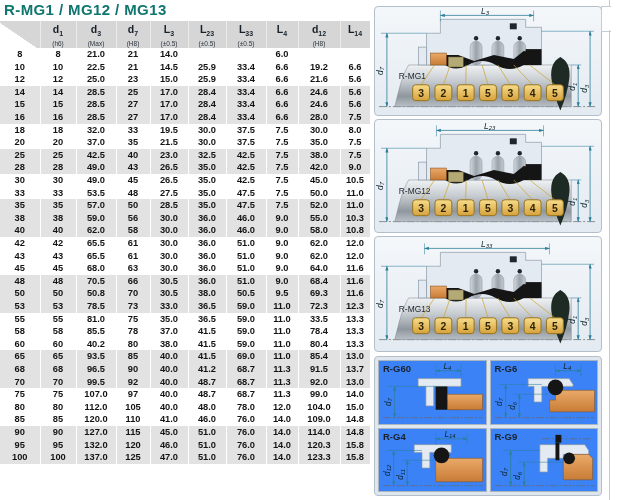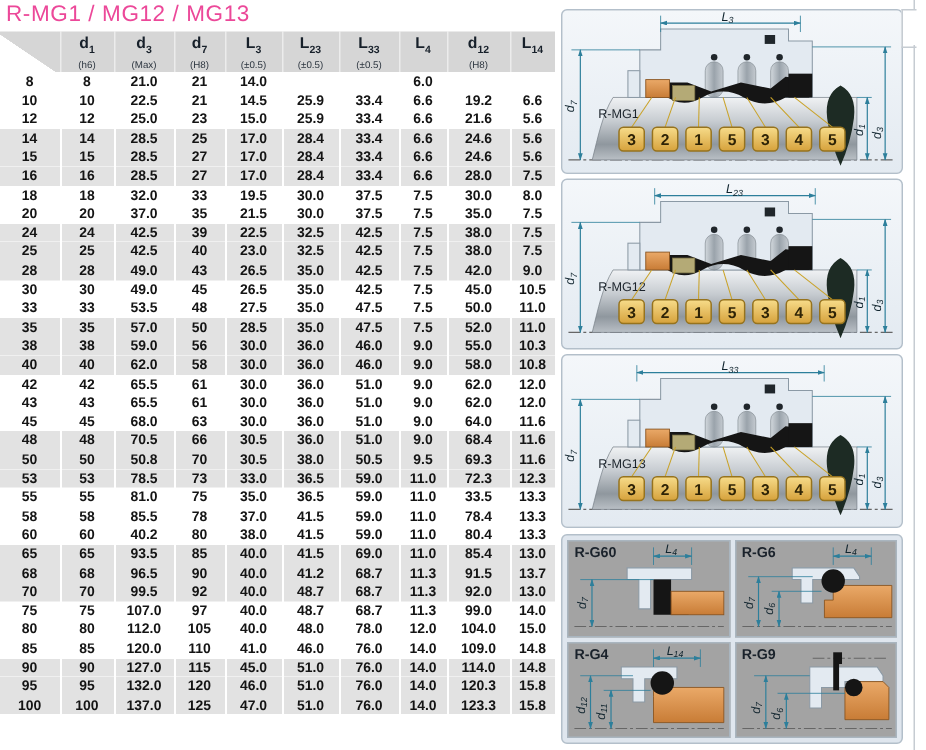--- a/index.html
+++ b/index.html
@@ -5,21 +5,21 @@
   html,body{margin:0;padding:0;}
   body{
     width:617px;height:500px;position:relative;overflow:hidden;
     background:#ffffff;
     font-family:"Liberation Sans",sans-serif;
     -webkit-font-smoothing:antialiased;
   }
   
   .page-title{
     position:absolute;left:4px;top:1px;
-    font-size:15px;font-weight:normal;color:#ec4899;letter-spacing:.4px;
+    font-size:15px;font-weight:bold;color:#0f766e;letter-spacing:.4px;
   }
   table.dim-table{
     position:absolute;left:0;top:21px;width:370px;
     border-collapse:collapse;table-layout:fixed;
   }
   table.dim-table th{
     background:#d6d6d6;height:24px;padding:0;vertical-align:top;
     border-right:1px solid rgba(255,255,255,.55);
     font-weight:bold;color:#17202a;text-align:center;
   }
@@ -55,21 +55,21 @@
   #diag-slot-1{top:119px;height:114px;}
   #diag-slot-2{top:236px;height:116px;}
   .diag-box svg{width:100%;height:100%;display:block;}
   .bottom-box{
     position:absolute;left:2px;top:356px;width:228px;height:140px;
     border:1px solid #b3bfca;border-radius:4px;background:#dfe6ee;
     box-sizing:border-box;padding:3px;
     display:grid;grid-template-columns:1fr 1fr;grid-template-rows:1fr 1fr;gap:3px;
   }
   .mini-cell{
-    position:relative;background:#a3a3a3;border:1px solid #a9b5bf;box-sizing:border-box;
+    position:relative;background:#3b82f6;border:1px solid #a9b5bf;box-sizing:border-box;
   }
   .mini-label{
     position:absolute;left:4px;top:2px;font-size:9.5px;font-weight:bold;color:#1a222b;
   }
   .mini-cell svg{position:absolute;left:0;top:0;width:100%;height:100%;}
   
   .page-edge-line{position:absolute;background:#c6ccd2;}
   .page-edge-notch{
     position:absolute;left:229px;top:6px;width:9px;height:24px;
     border:1px solid #c6ccd2;border-right:none;background:#fff;
@@ -264,32 +264,20 @@
       <tr class="plain">
         <td class="size-col">20</td>
         <td>20</td>
         <td>37.0</td>
         <td>35</td>
         <td>21.5</td>
         <td>30.0</td>
         <td>37.5</td>
         <td>7.5</td>
         <td>35.0</td>
-        <td>7.5</td>
-      </tr>
-      <tr class="shade">
-        <td class="size-col">24</td>
-        <td>24</td>
-        <td>42.5</td>
-        <td>39</td>
-        <td>22.5</td>
-        <td>32.5</td>
-        <td>42.5</td>
-        <td>7.5</td>
-        <td>38.0</td>
         <td>7.5</td>
       </tr>
       <tr class="shade">
         <td class="size-col">25</td>
         <td>25</td>
         <td>42.5</td>
         <td>40</td>
         <td>23.0</td>
         <td>32.5</td>
         <td>42.5</td>

